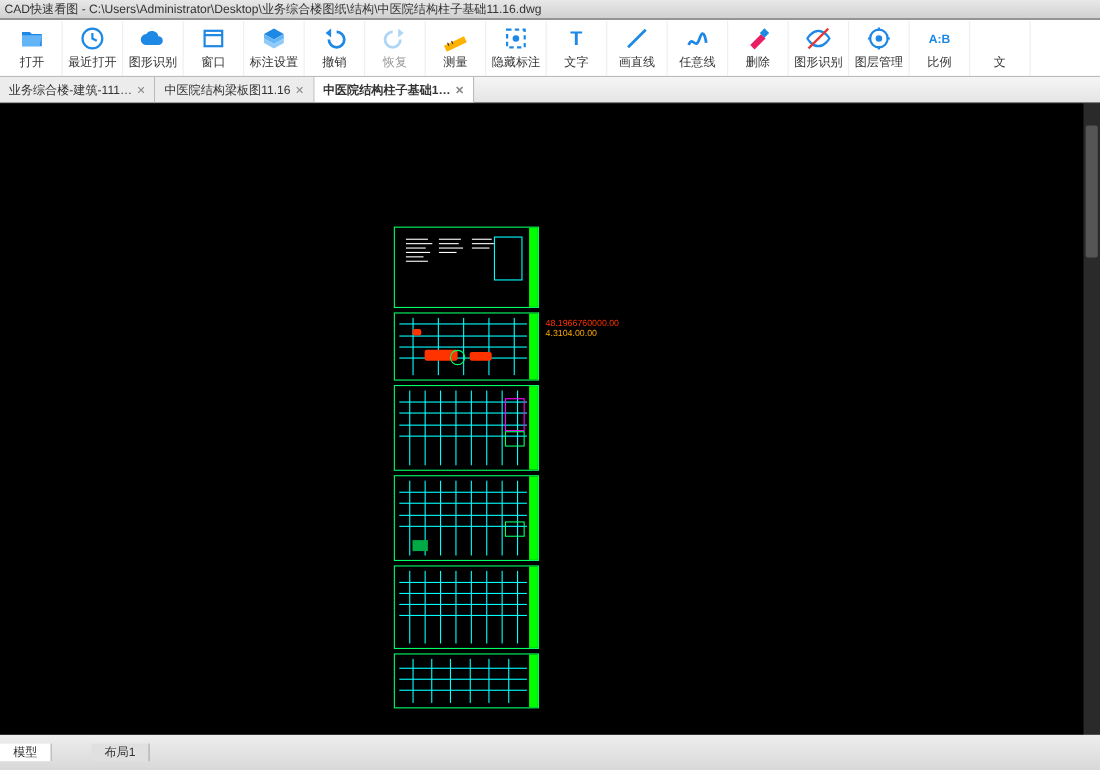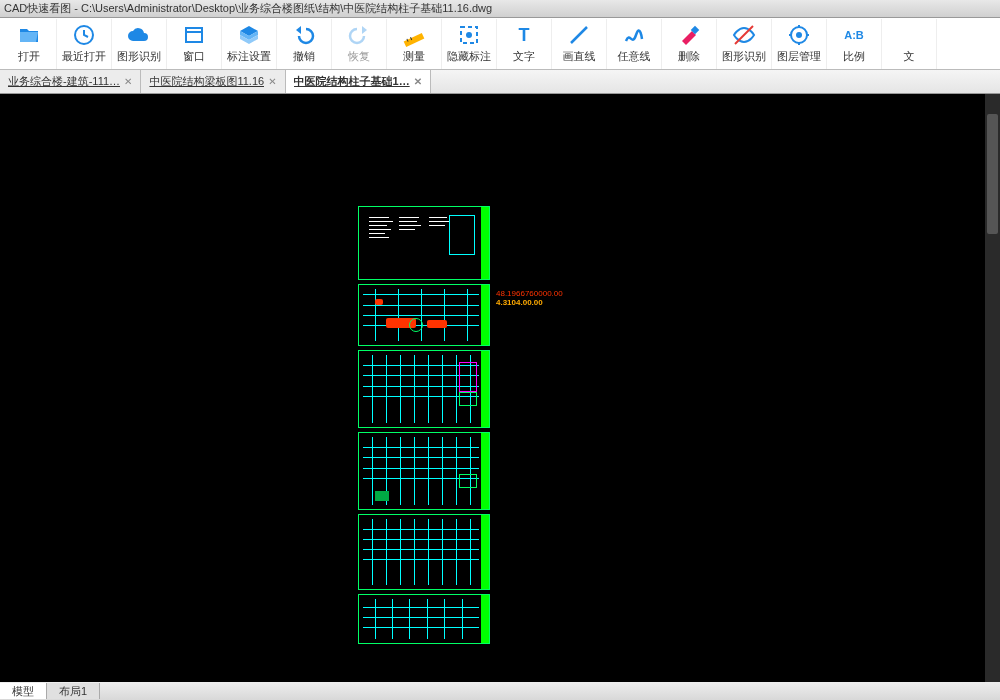--- a/index.html
+++ b/index.html
@@ -10,21 +10,21 @@
 
 .toolbar { height: 52px; background: #fff; border-bottom: 1px solid #bbb; display: flex; align-items: center; padding: 0 2px; gap: 0; overflow: hidden; }
 .tool-btn { width: 55px; height: 50px; display: flex; flex-direction: column; align-items: center; justify-content: center; cursor: pointer; border-right: 1px solid #eee; }
 .tool-btn .ico { width: 24px; height: 24px; display: flex; align-items: center; justify-content: center; }
 .tool-btn .lbl { font-size: 11px; color: #333; margin-top: 2px; white-space: nowrap; }
 .tool-btn.disabled .ico svg { opacity: .35; }
 .tool-btn.disabled .lbl { color: #999; }
 
 .tabbar { height: 24px; background: linear-gradient(#f5f5f5,#e5e5e5); border-bottom: 1px solid #999; display: flex; align-items: stretch; font-size: 11px; }
 .tab { padding: 0 8px; display: flex; align-items: center; gap: 4px; border-right: 1px solid #bbb; background: #ececec; color: #333; max-width: 170px; }
-.tab .tx { white-space: nowrap; overflow: hidden; text-overflow: ellipsis; text-decoration: underline; }
+.tab .tx { white-space: nowrap; overflow: hidden; text-overflow: ellipsis; }
 .tab .x { color: #888; cursor: pointer; font-size: 10px; }
 .tab.active { background: #fff; font-weight: bold; }
 
 .canvas { position: absolute; top: 94px; left: 0; right: 15px; bottom: 18px; background: #000; overflow: hidden; }
 .scrollbar-v { position:absolute; top:94px; right:0; width:15px; bottom:18px; background:#2a2a2a; }
 .scrollbar-v .thumb { position:absolute; left:2px; right:2px; top:20px; height:120px; background:#555; border-radius:2px; }
 
 .sheets { position: absolute; left: 358px; top: 112px; width: 132px; }
 .sheet { position: relative; border: 1px solid #00ff66; margin-bottom: 4px; background: #000; }
 .sheet .tb { position:absolute; top:0; right:0; width:8px; bottom:0; background:#00ff00; }
@@ -34,23 +34,23 @@
 .sheet.s4 { height: 78px; }
 .sheet.s5 { height: 76px; }
 .sheet.s6 { height: 50px; }
 .grid-plan { position:absolute; inset:4px 10px 4px 4px; }
 .hline { position:absolute; left:0; right:0; height:1px; background:#00ffff; }
 .vline { position:absolute; top:0; bottom:0; width:1px; background:#00ffff; }
 .red-blob { position:absolute; background:#ff3300; border-radius:2px; }
 .txtrow { position:absolute; left:4px; height:1px; background:#fff; }
 
 .dims { position:absolute; left:496px; top:195px; font-size:8px; color:#ff3300; line-height:9px; white-space:nowrap; }
-.dims .r2 { color:#ffaa00;font-weight:bold; }
-
-.bottom-tabs { position:absolute; left:0; bottom:0; height:18px; right:0; background:linear-gradient(#eee,#d8d8d8); display:flex; align-items:center; font-size:11px; }
+.dims .r2 { color:#ffaa00; }
+
+.bottom-tabs { position:absolute; left:0; bottom:0; height:32px; right:0; background:linear-gradient(#eee,#d8d8d8); display:flex; align-items:center; font-size:11px;gap:36px; }
 .btab { padding:0 12px; height:16px; line-height:16px; border-right:1px solid #aaa; background:#e0e0e0; color:#333; cursor:pointer; }
 .btab.active { background:#fff; }
 </style>
 </head>
 <body>
 
 <div class="titlebar">
   <span class="path">CAD快速看图 - C:\Users\Administrator\Desktop\业务综合楼图纸\结构\中医院结构柱子基础11.16.dwg</span>
 </div>
 

